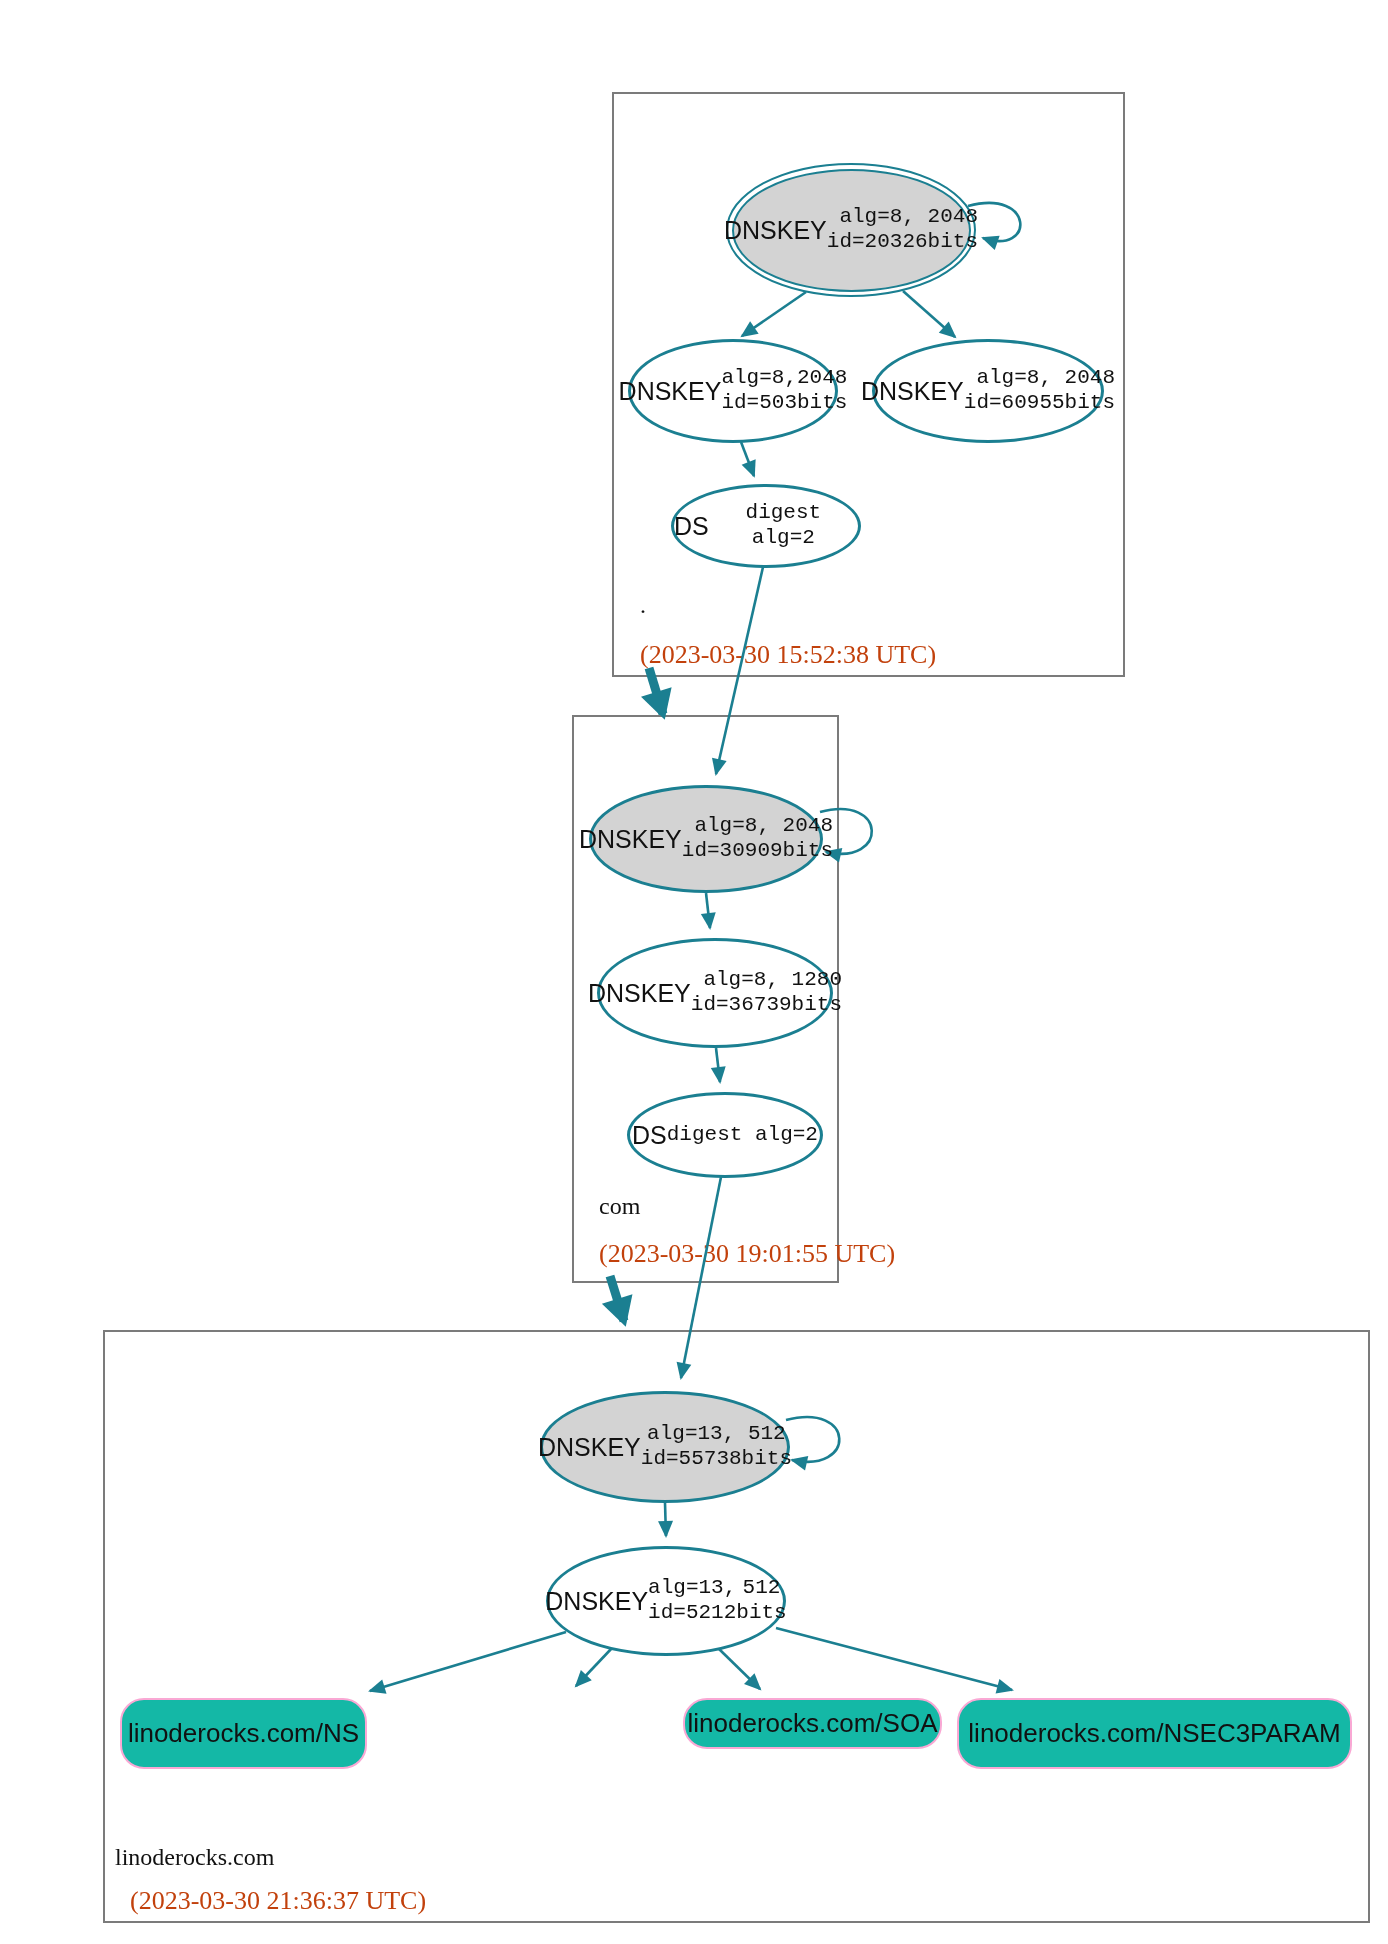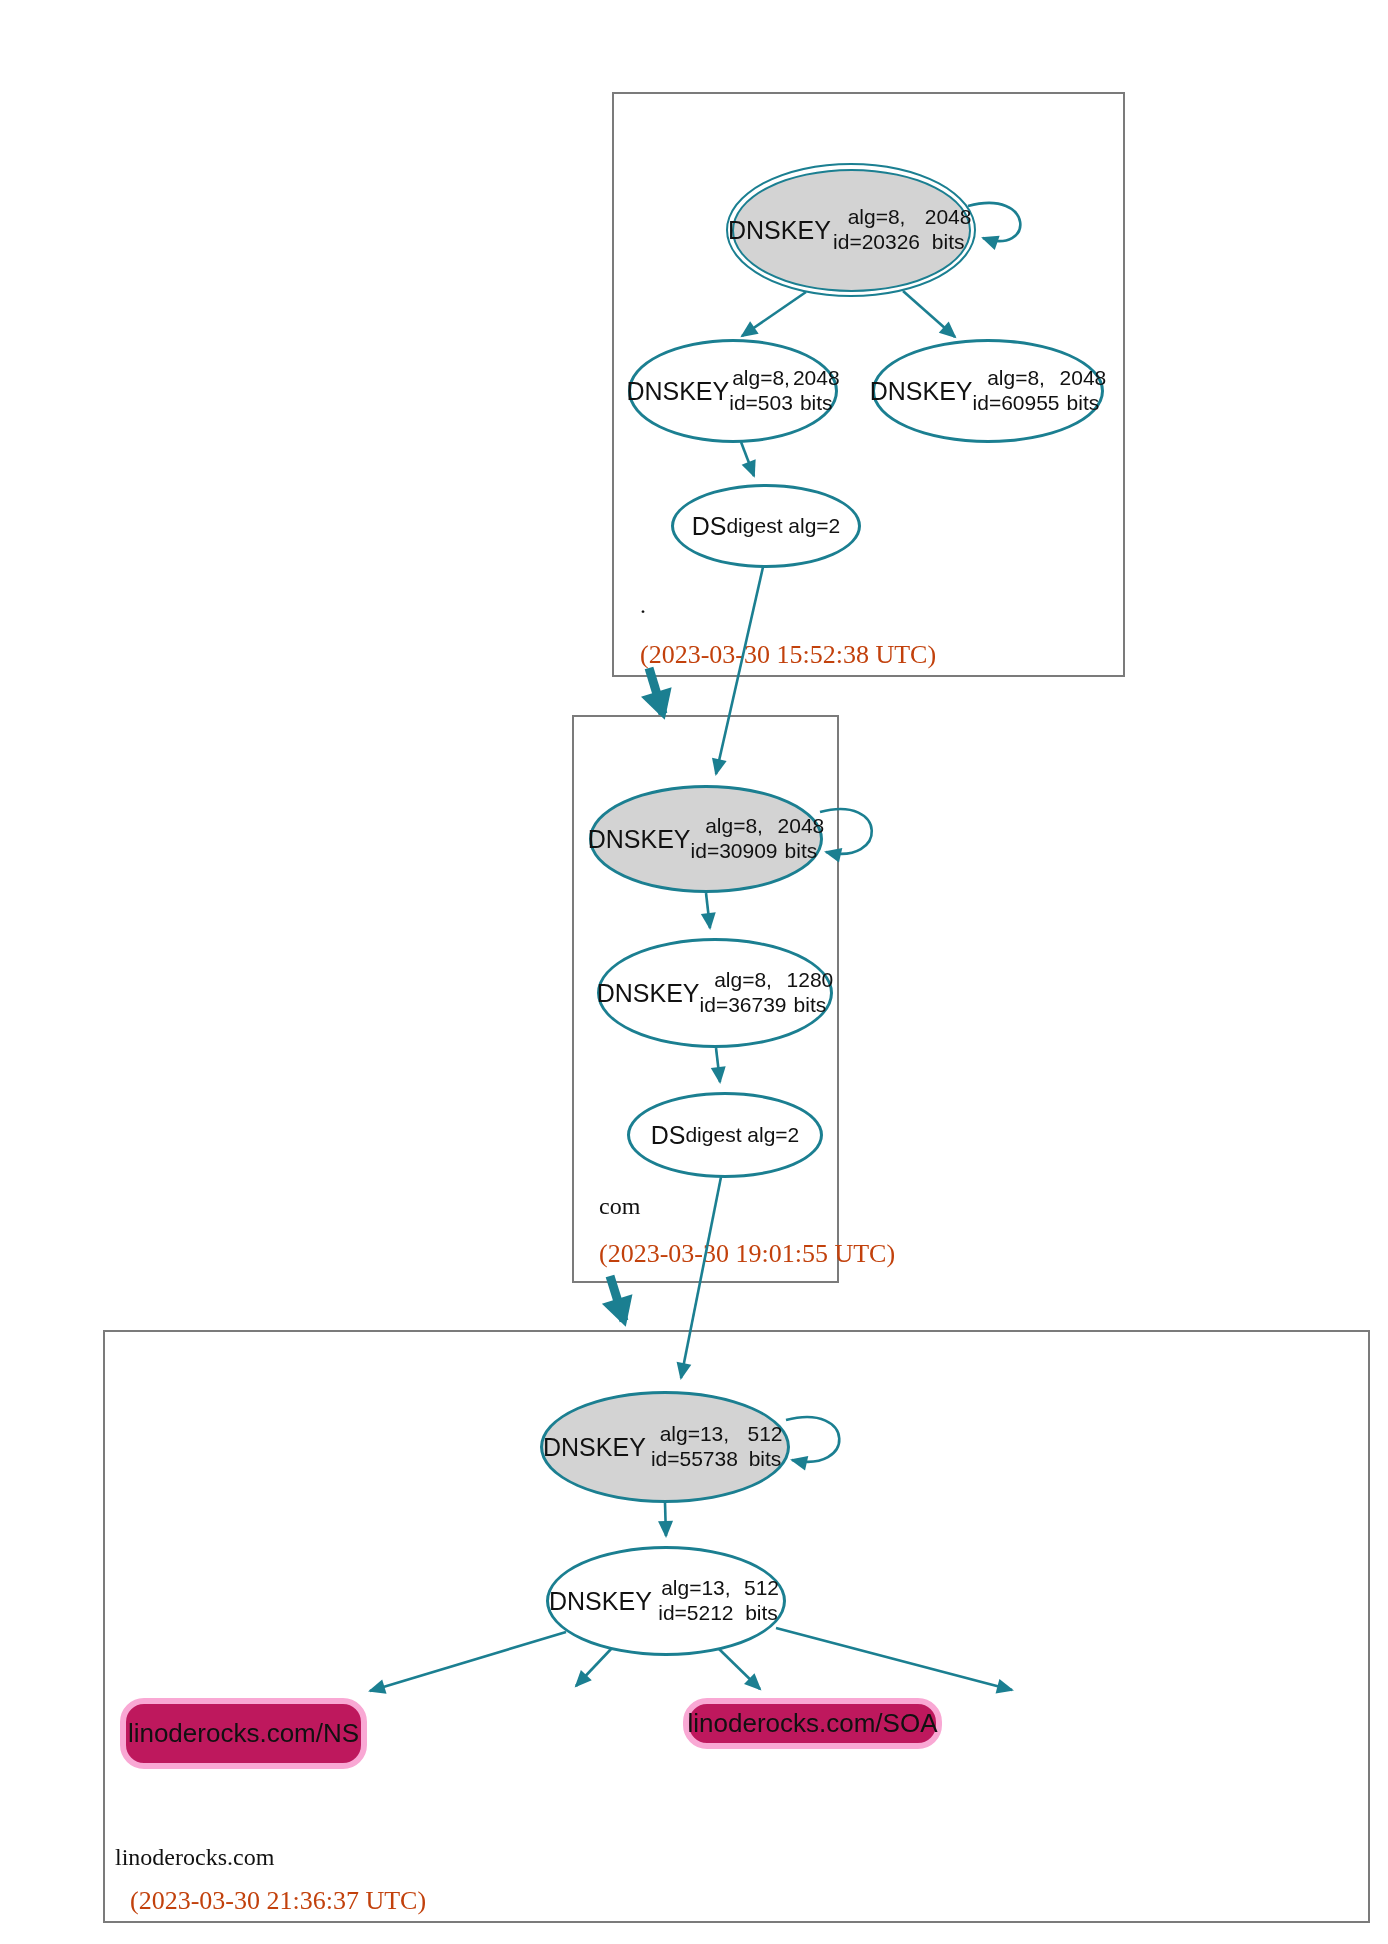--- a/index.html
+++ b/index.html
@@ -55,27 +55,27 @@
     border:2.5px solid #1b7f91;
     border-radius:50%;
     background:#d3d3d3;
   }
   .node > span{position:relative;z-index:1;display:block;}
   .node-title{
     font-family:"Liberation Sans",sans-serif;
     font-size:25px;line-height:1.15;
   }
   .node-detail,.node-bits{
-    font-family:Liberation Sans, sans-serif;
+    font-family:Liberation Mono, monospace;
     font-size:21px;line-height:1.18;
   }
   .rrset{
-    border:6px solid #f9a8d4;
+    border:2px solid #f9a8d4;
     border-radius:24px;
-    background:#be185d;
+    background:#14b8a6;
     font-size:26px;
     white-space:nowrap;
   }
 </style>
 </head>
 <body>
 
 <div id="canvas">
 
   <div class="zone-box" style="left:612px;top:92px;width:513px;height:585px">
@@ -181,14 +181,17 @@
 
   <div class="node rrset" style="left:120px;top:1698px;width:247px;height:71px">
     <span>linoderocks.com/NS</span>
   </div>
 
 
   <div class="node rrset" style="left:683px;top:1698px;width:259px;height:51px">
     <span>linoderocks.com/SOA</span>
   </div>
 
+  <div class="node rrset" style="left:957px;top:1698px;width:395px;height:71px">
+    <span>linoderocks.com/NSEC3PARAM</span>
+  </div>
 
 </div>
 
 </body></html>

